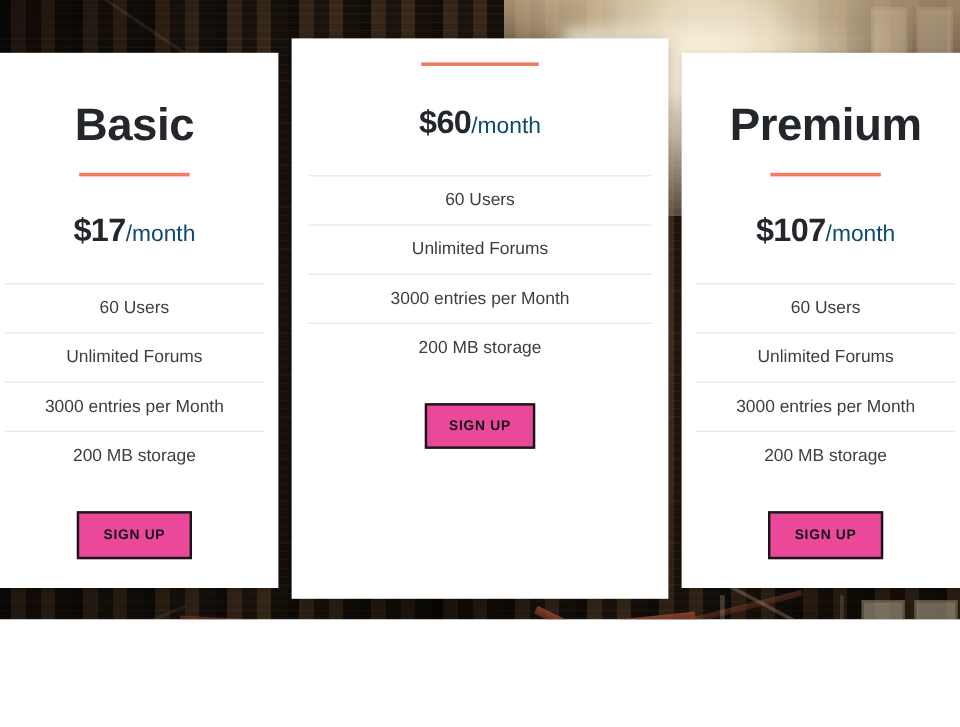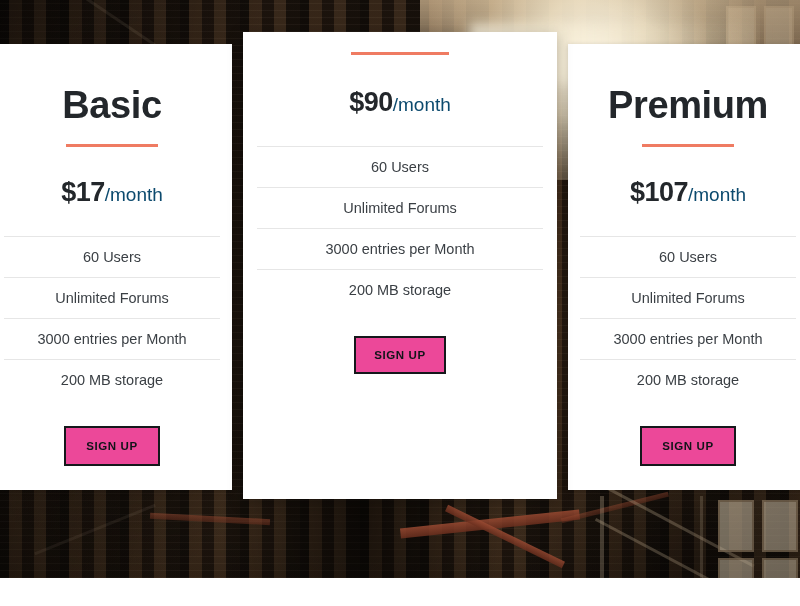--- a/index.html
+++ b/index.html
@@ -7,21 +7,21 @@
   html, body {
     width: 800px;
     height: 606px;
     overflow: hidden;
     font-family: "Liberation Sans", sans-serif;
   }
 
   #stage {
     position: relative;
     width: 800px;
-    height: 578px;
+    height: 516px;
     overflow: hidden;
     background: #2a1d14;
   }
 
   
   .bg {
     position: absolute;
     inset: 0;
     overflow: hidden;
   }
@@ -269,21 +269,21 @@
       <li class="feature">200 MB storage</li>
     </ul>
     <div class="signup-wrap">
       <button class="signup-btn">SIGN UP</button>
     </div>
   </div>
 
   <div class="card card-plus">
     <div class="accent-rule"></div>
     <div class="price-row">
-      <span class="price-amount">$90</span><span class="price-period">/month</span>
+      <span class="price-amount">$60</span><span class="price-period">/month</span>
     </div>
     <ul class="features">
       <li class="feature">60 Users</li>
       <li class="feature">Unlimited Forums</li>
       <li class="feature">3000 entries per Month</li>
       <li class="feature">200 MB storage</li>
     </ul>
     <div class="signup-wrap">
       <button class="signup-btn">SIGN UP</button>
     </div>

